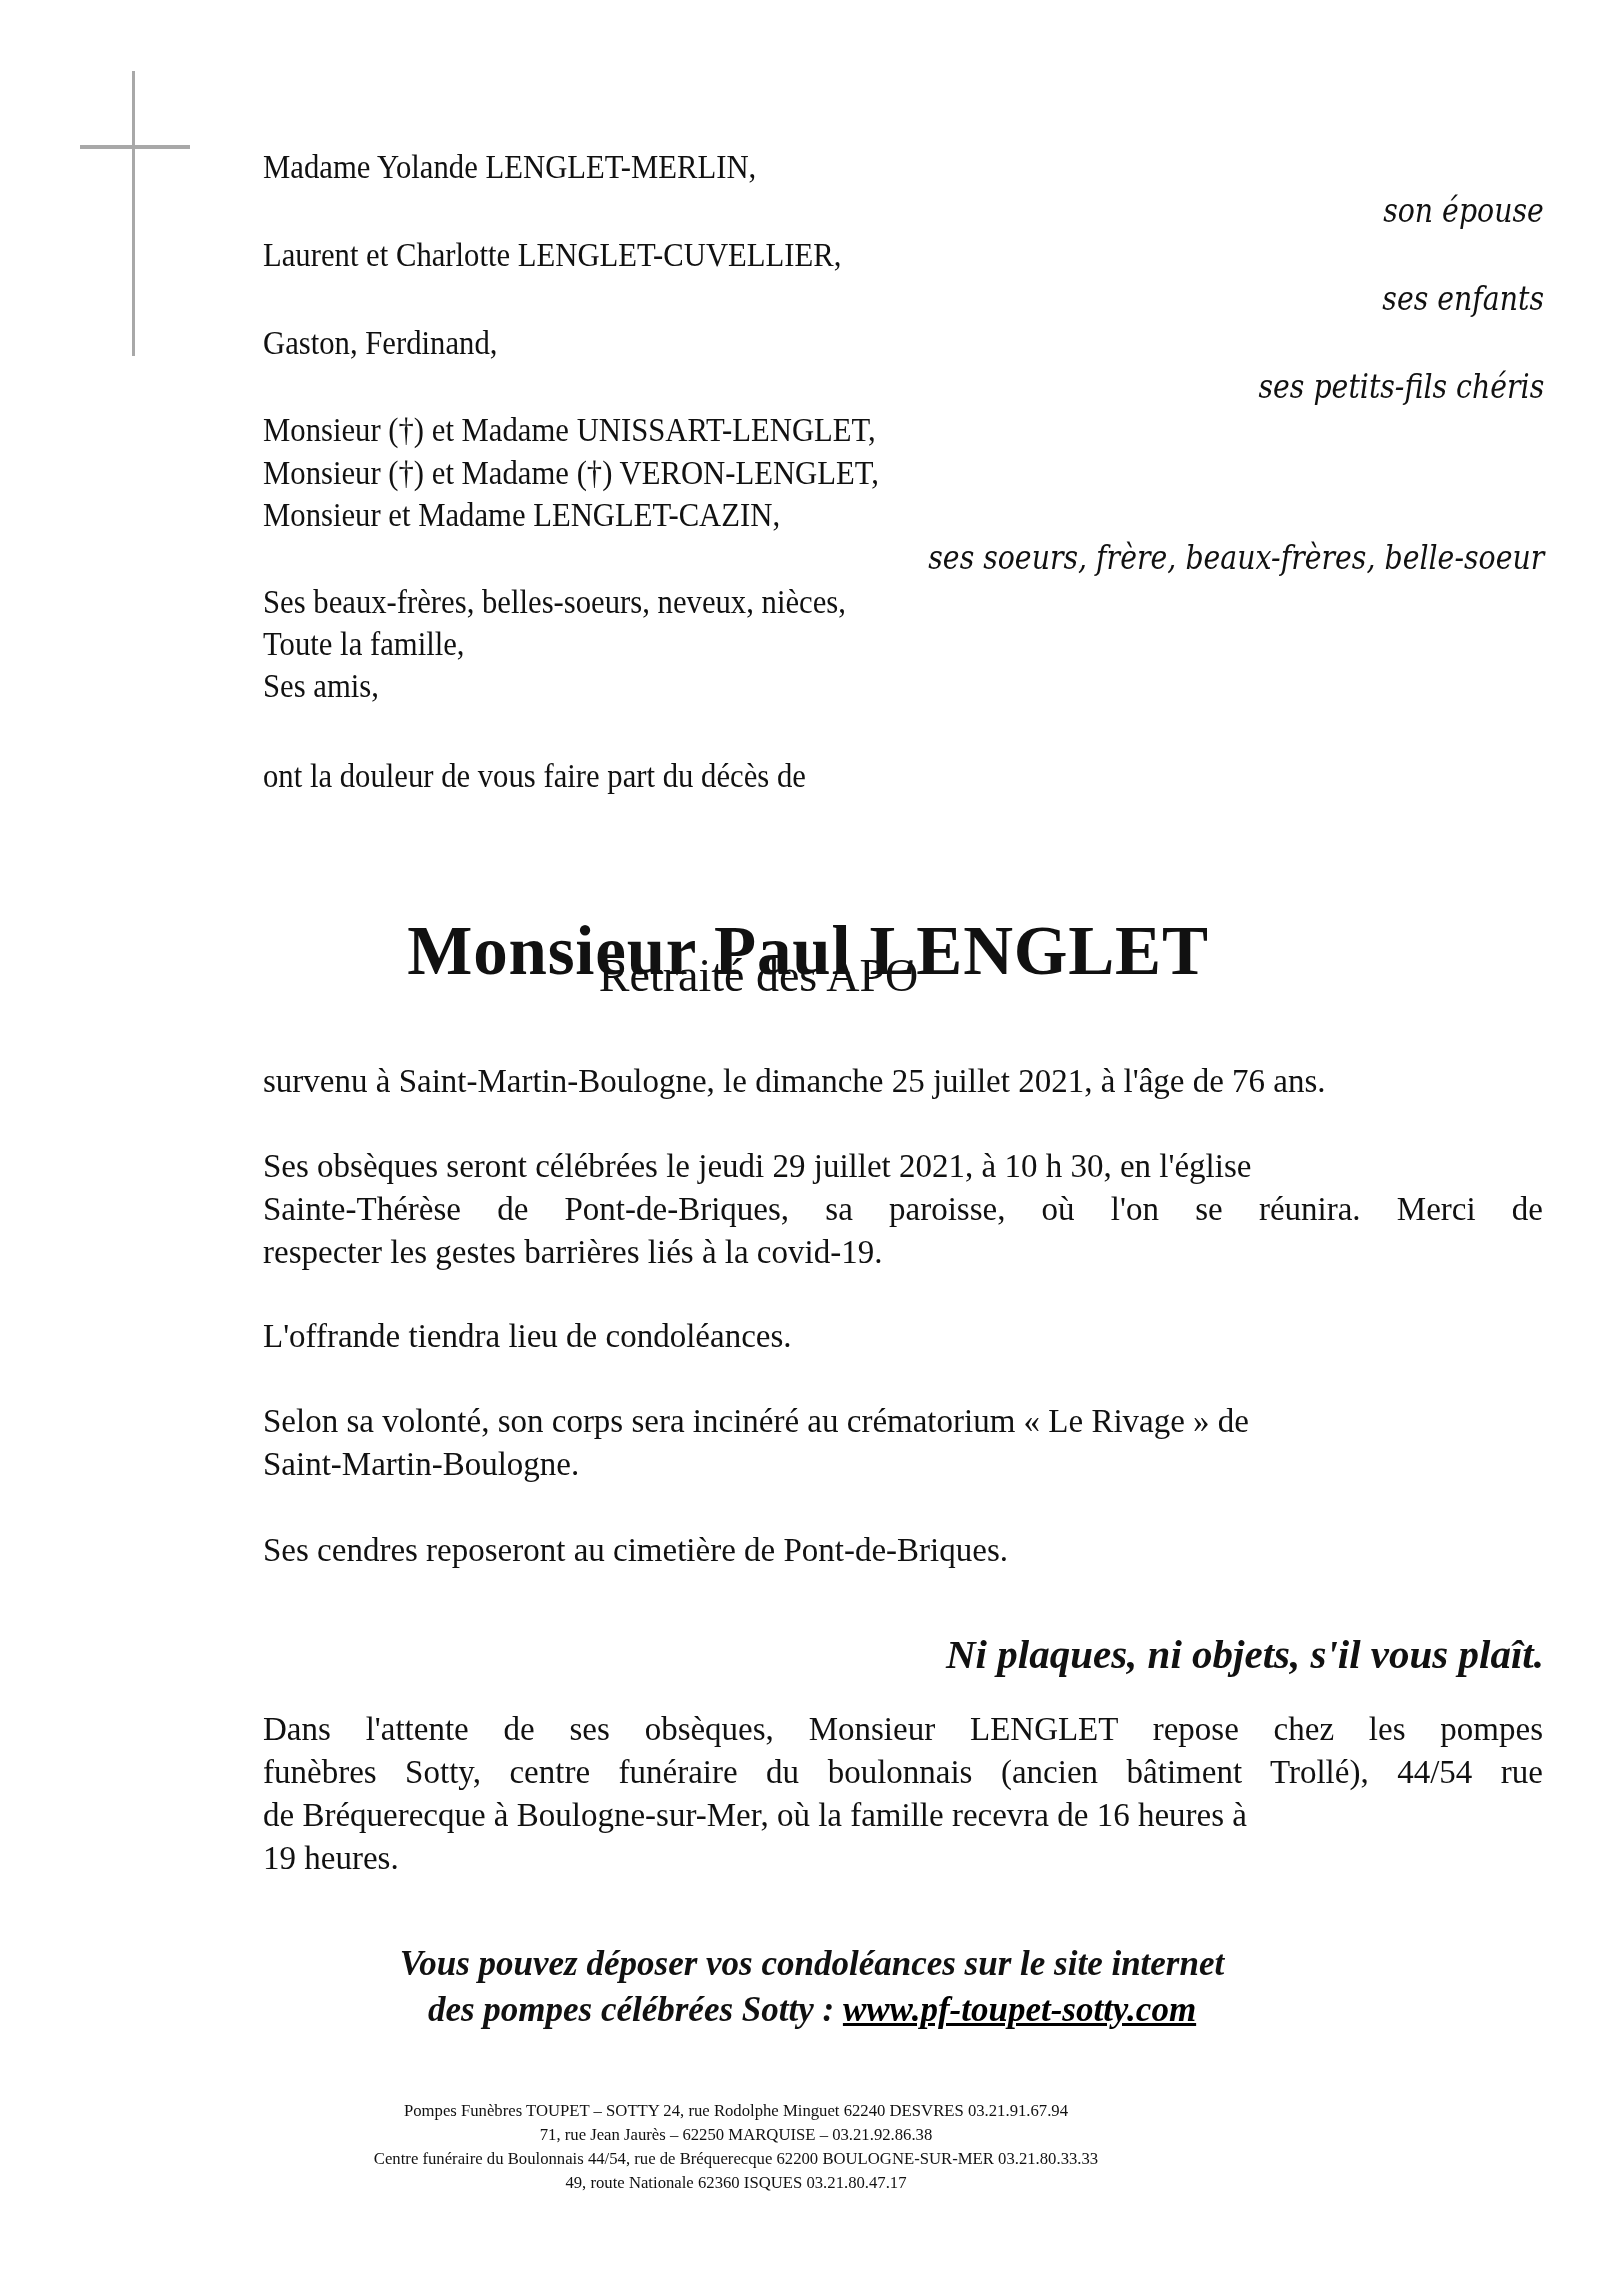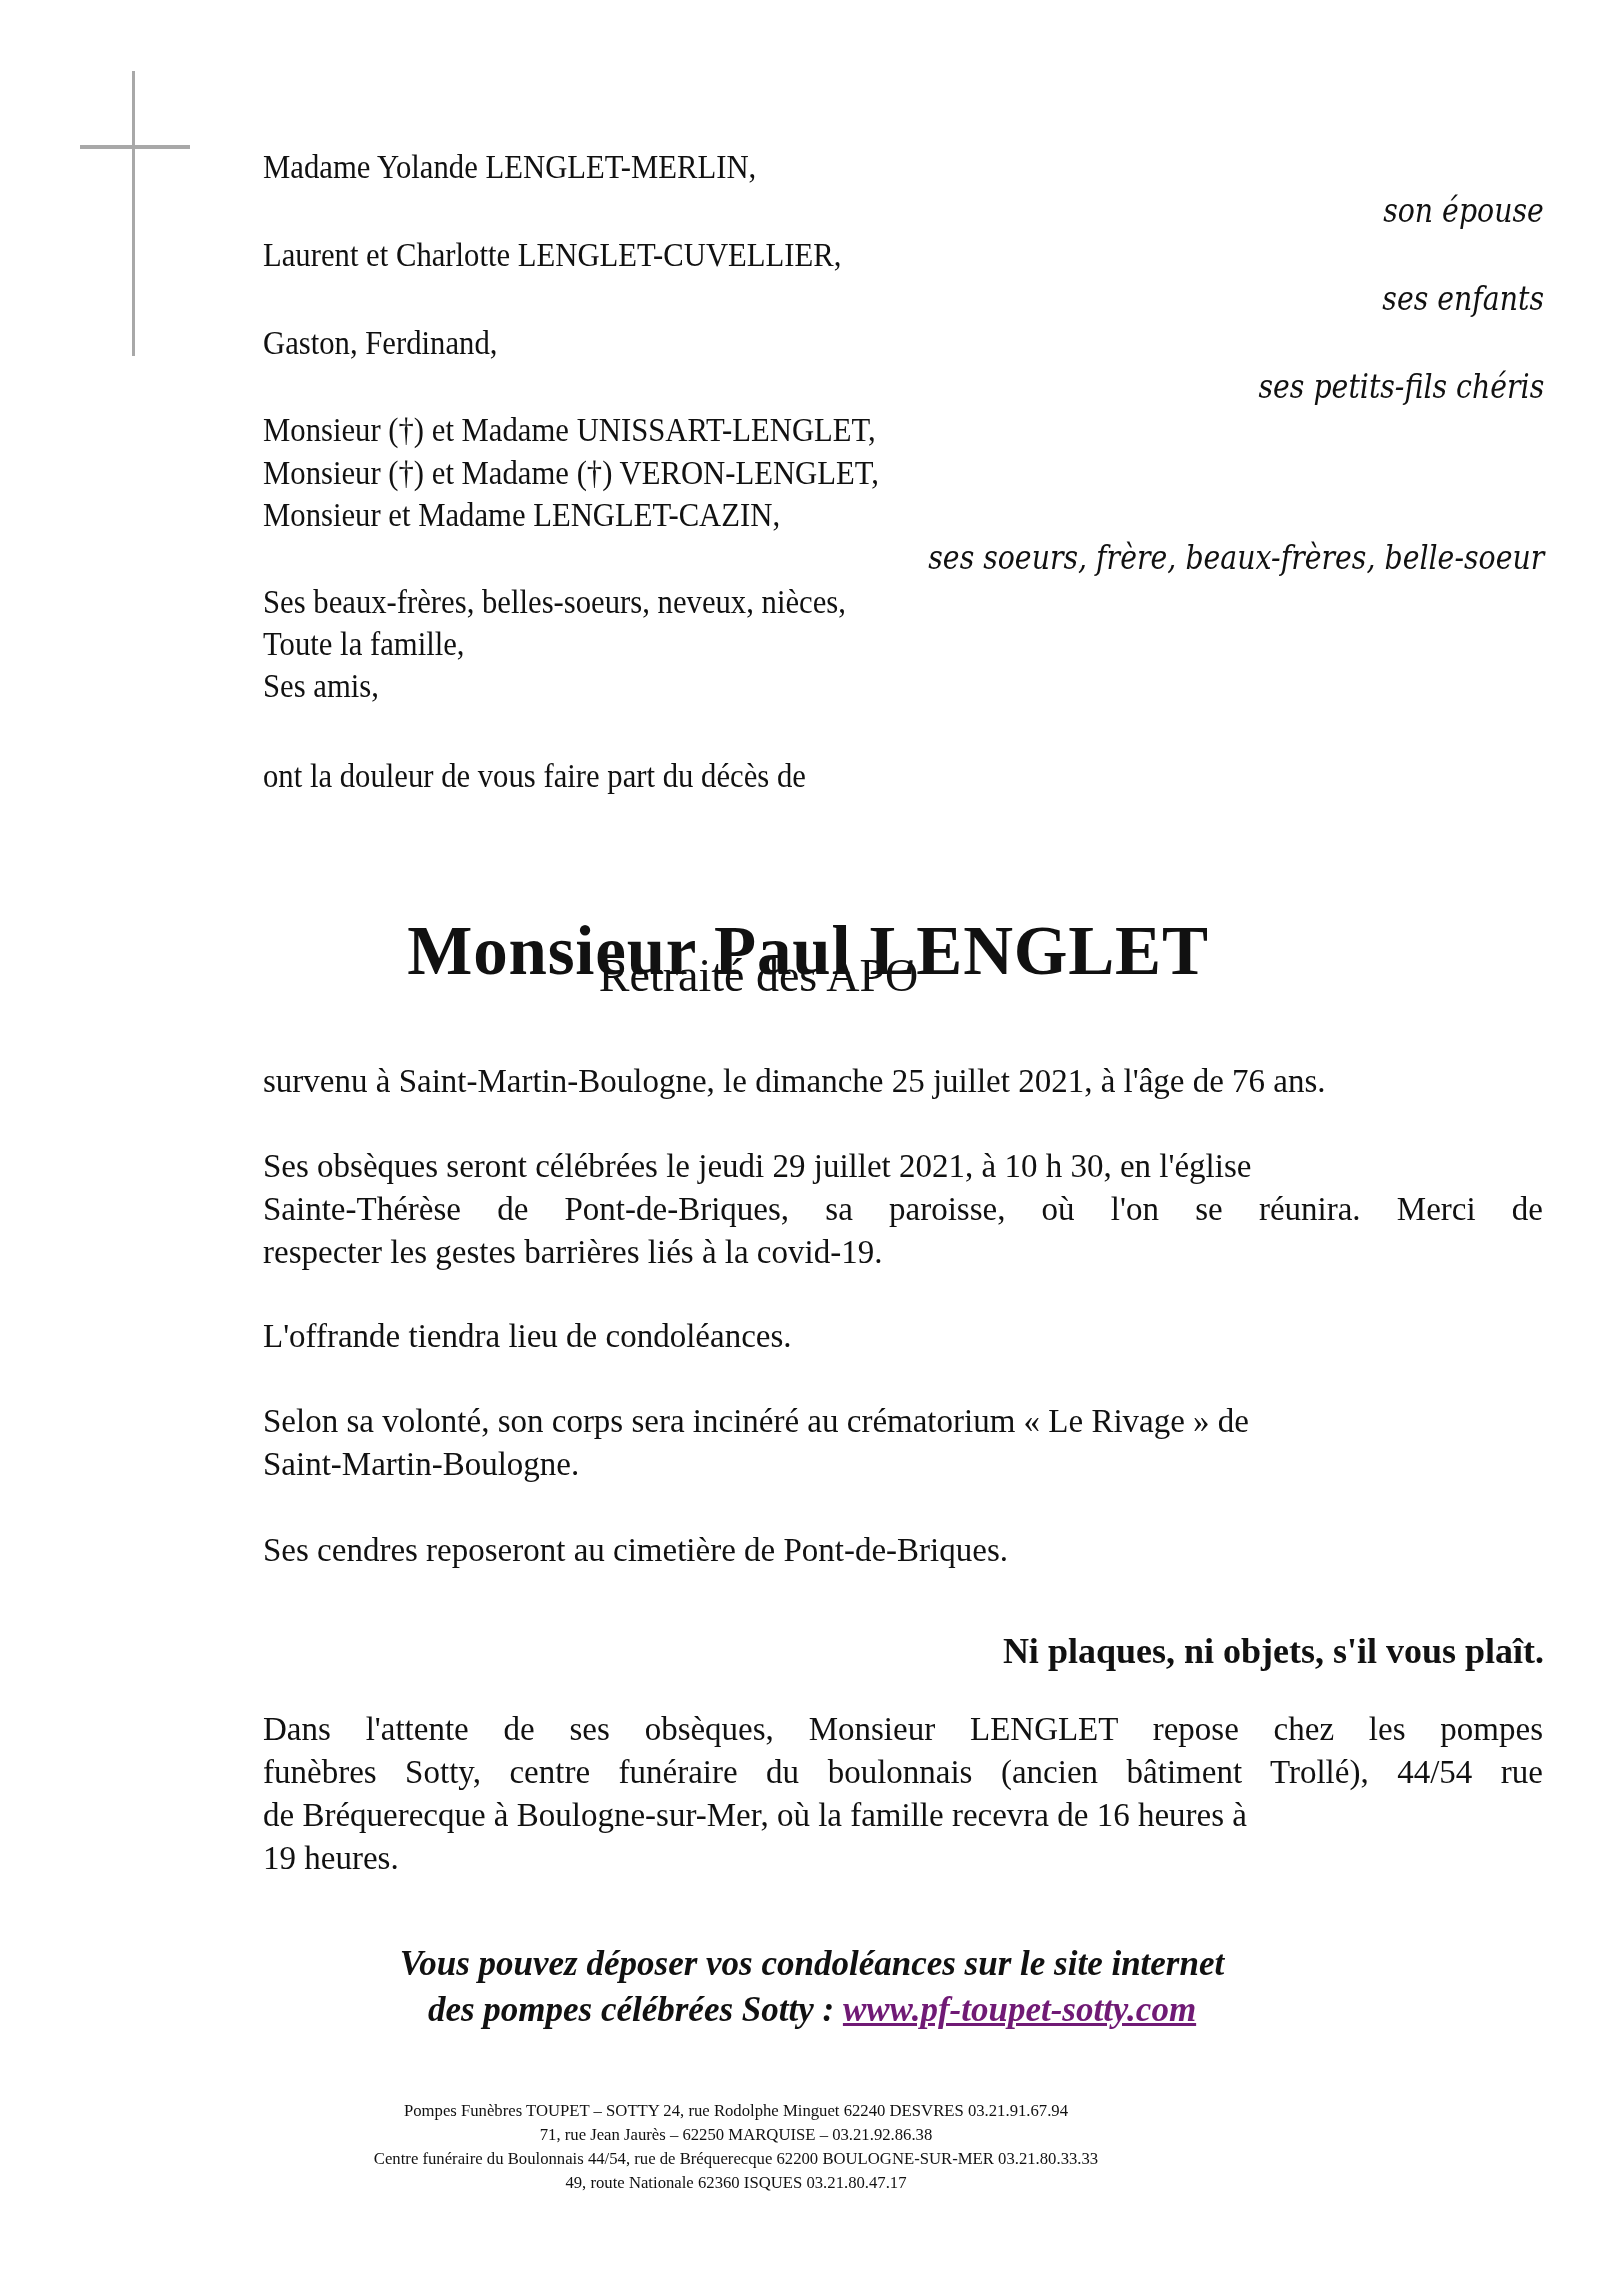--- a/index.html
+++ b/index.html
@@ -11,24 +11,24 @@
             transform: scaleX(0.93); transform-origin: left center; }
     .rel { position: absolute; right: 80px; font-size: 33px; line-height: 40px; font-style: italic;
            white-space: nowrap; font-family: "DejaVu Serif", serif; transform: scaleX(0.86); transform-origin: right center; }
     .title { position: absolute; left: 0; width: 1616px; top: 865px; text-align: center;
              font-size: 69px; font-weight: bold; line-height: 80px; letter-spacing: 0.8px; }
     .subtitle { position: absolute; left: 0; width: 1517px; top: 948px; text-align: center;
                 font-size: 46px; line-height: 56px; }
     .para { position: absolute; left: 263px; width: 1280px; font-size: 33px; line-height: 43px; }
     .para span { display: block; white-space: nowrap; }
     .para span.j { text-align: justify; text-align-last: justify; white-space: normal; }
-    .note { position: absolute; right: 80px; top: 1630px; font-size: 36px; font-weight: bold; }
+    .note { position: absolute; right: 80px; top: 1630px; font-size: 41px; font-style: italic; font-weight: bold; }
     .web { position: absolute; left: 0; width: 1624px; text-align: center; font-size: 35px;
            font-style: italic; font-weight: bold; line-height: 45px; }
-    .web a { color: #701a75; text-decoration: underline; text-decoration-thickness: 3.2px; }
+    .web a { color: #000000; text-decoration: underline; text-decoration-thickness: 3.2px; }
     .footer { position: absolute; left: 0; width: 1472px; top: 2086px; text-align: center;
               font-size: 16.7px; line-height: 24px; margin-top: 13px; }
     .footer div { white-space: nowrap; }
   </style>
 </head>
 <body>
 
 <div>
   <div class="cross-v"></div>
   <div class="cross-h"></div>

